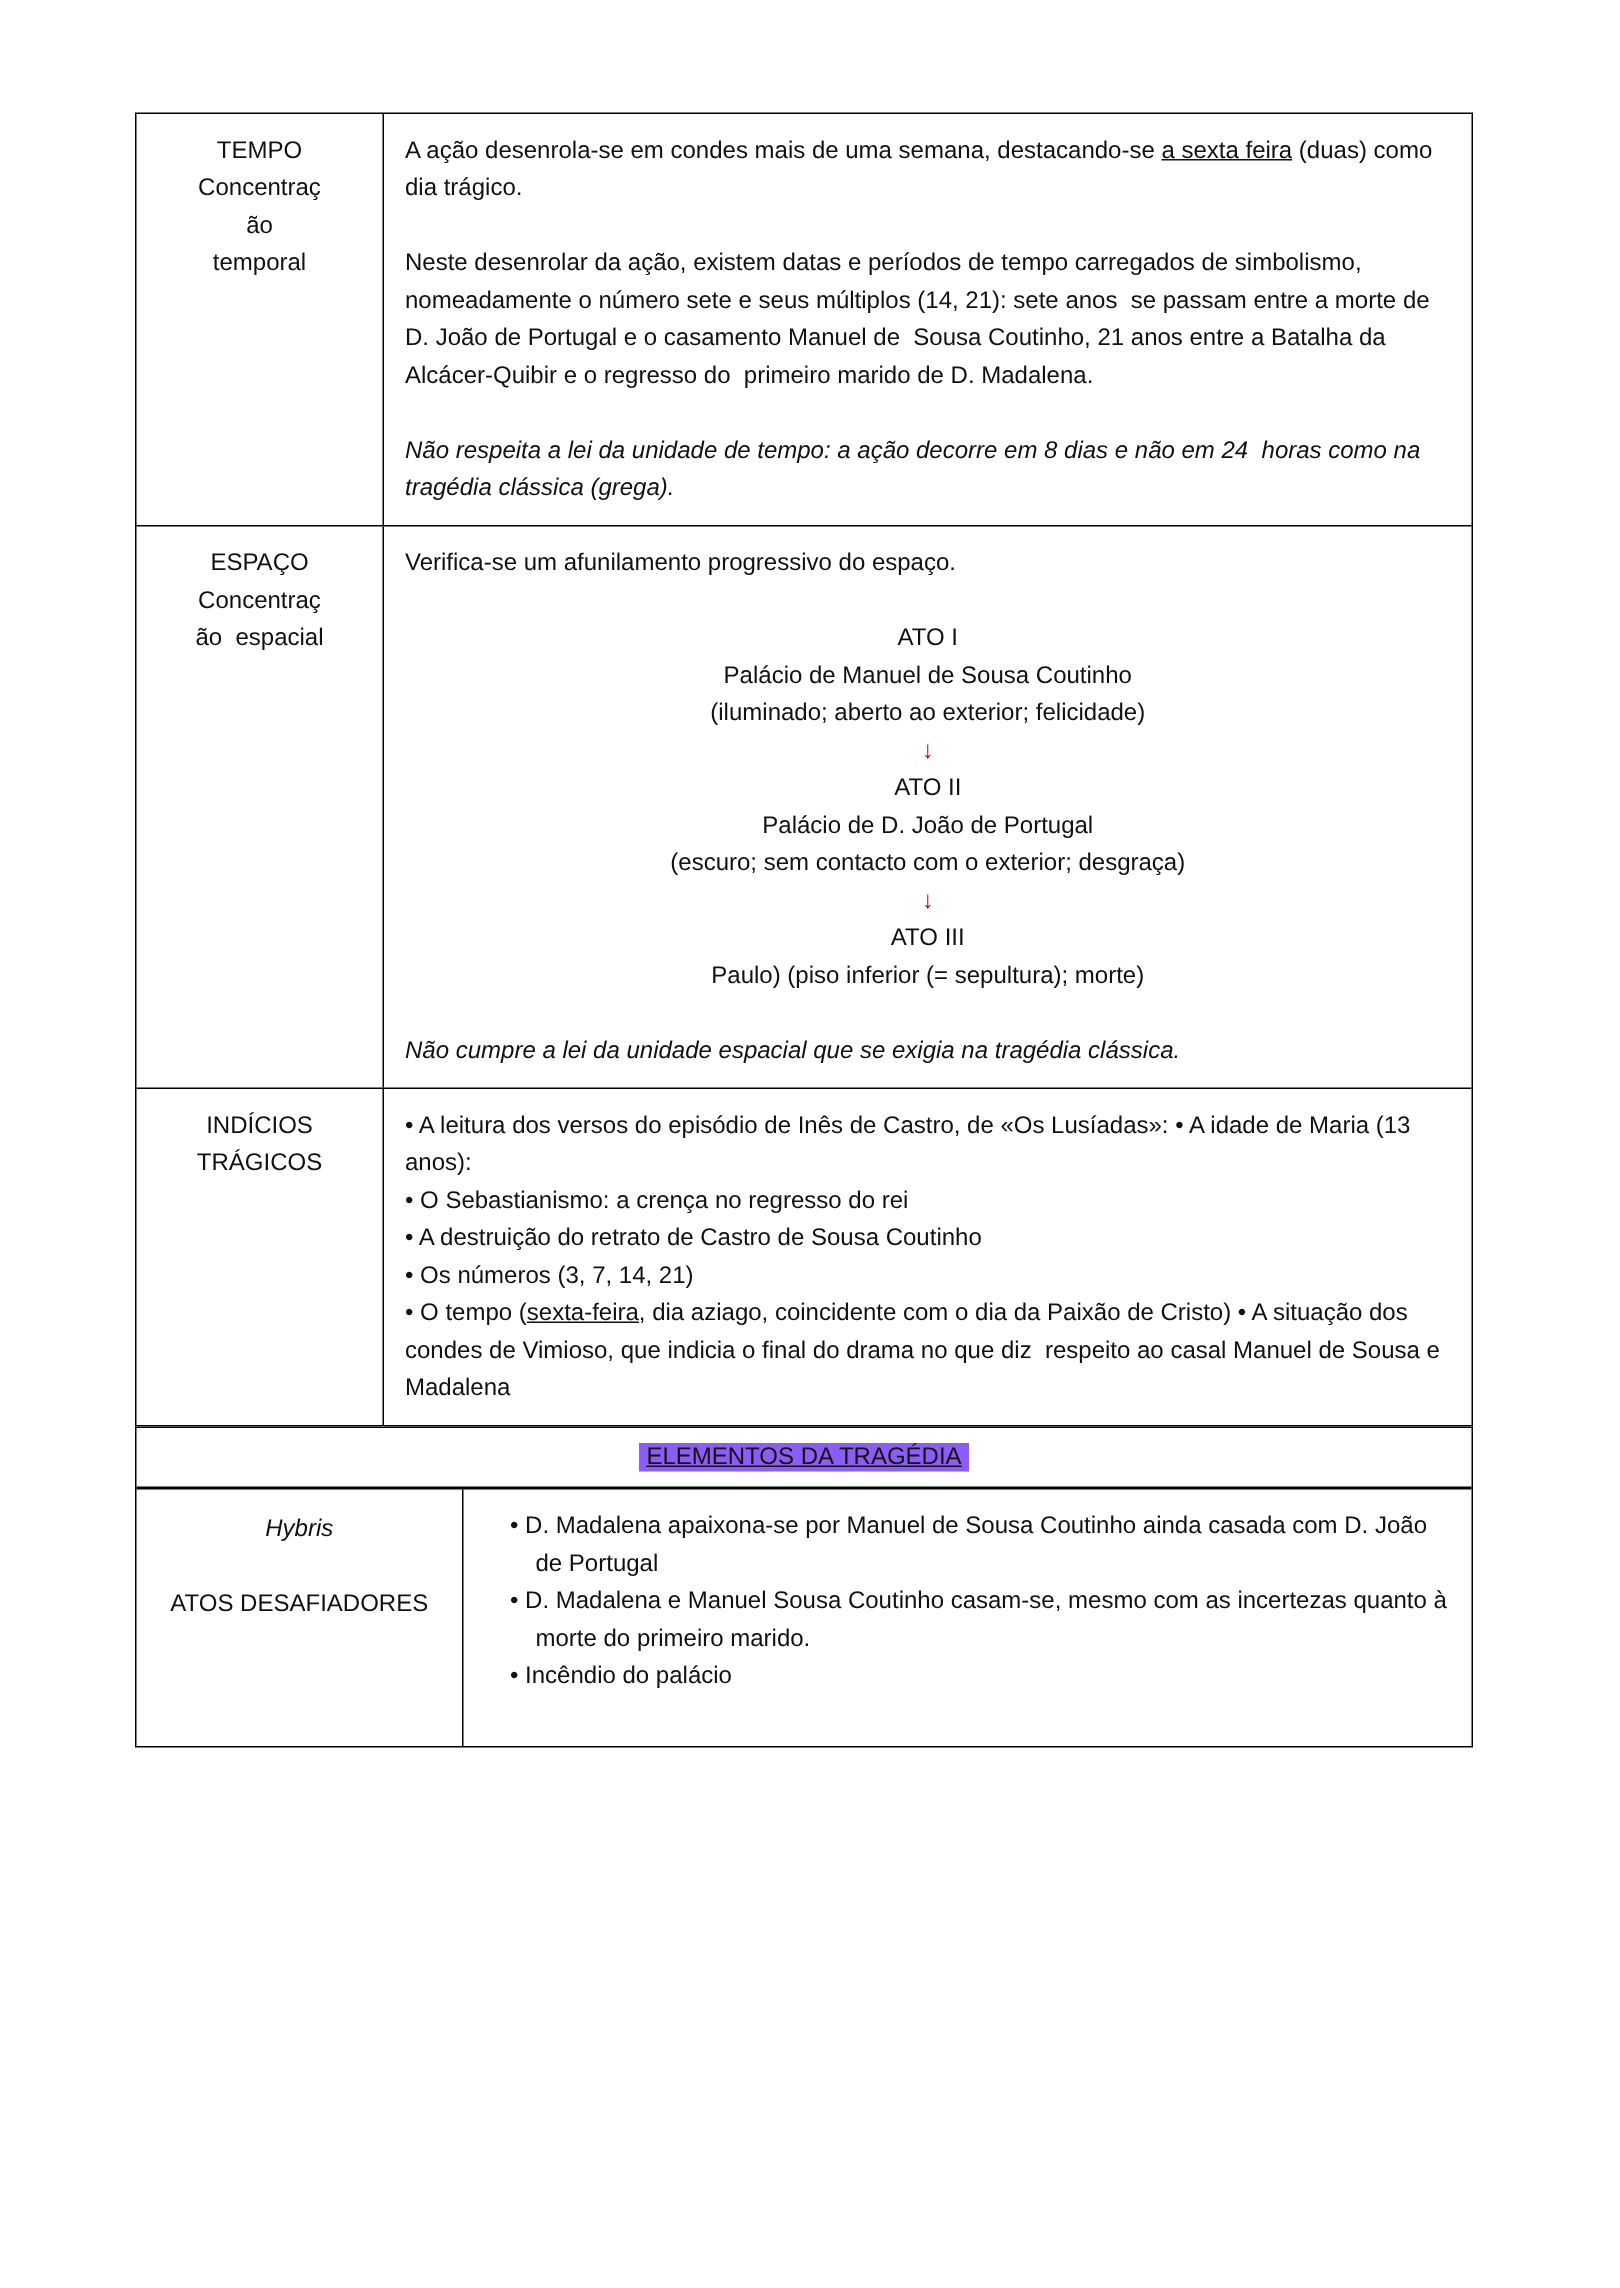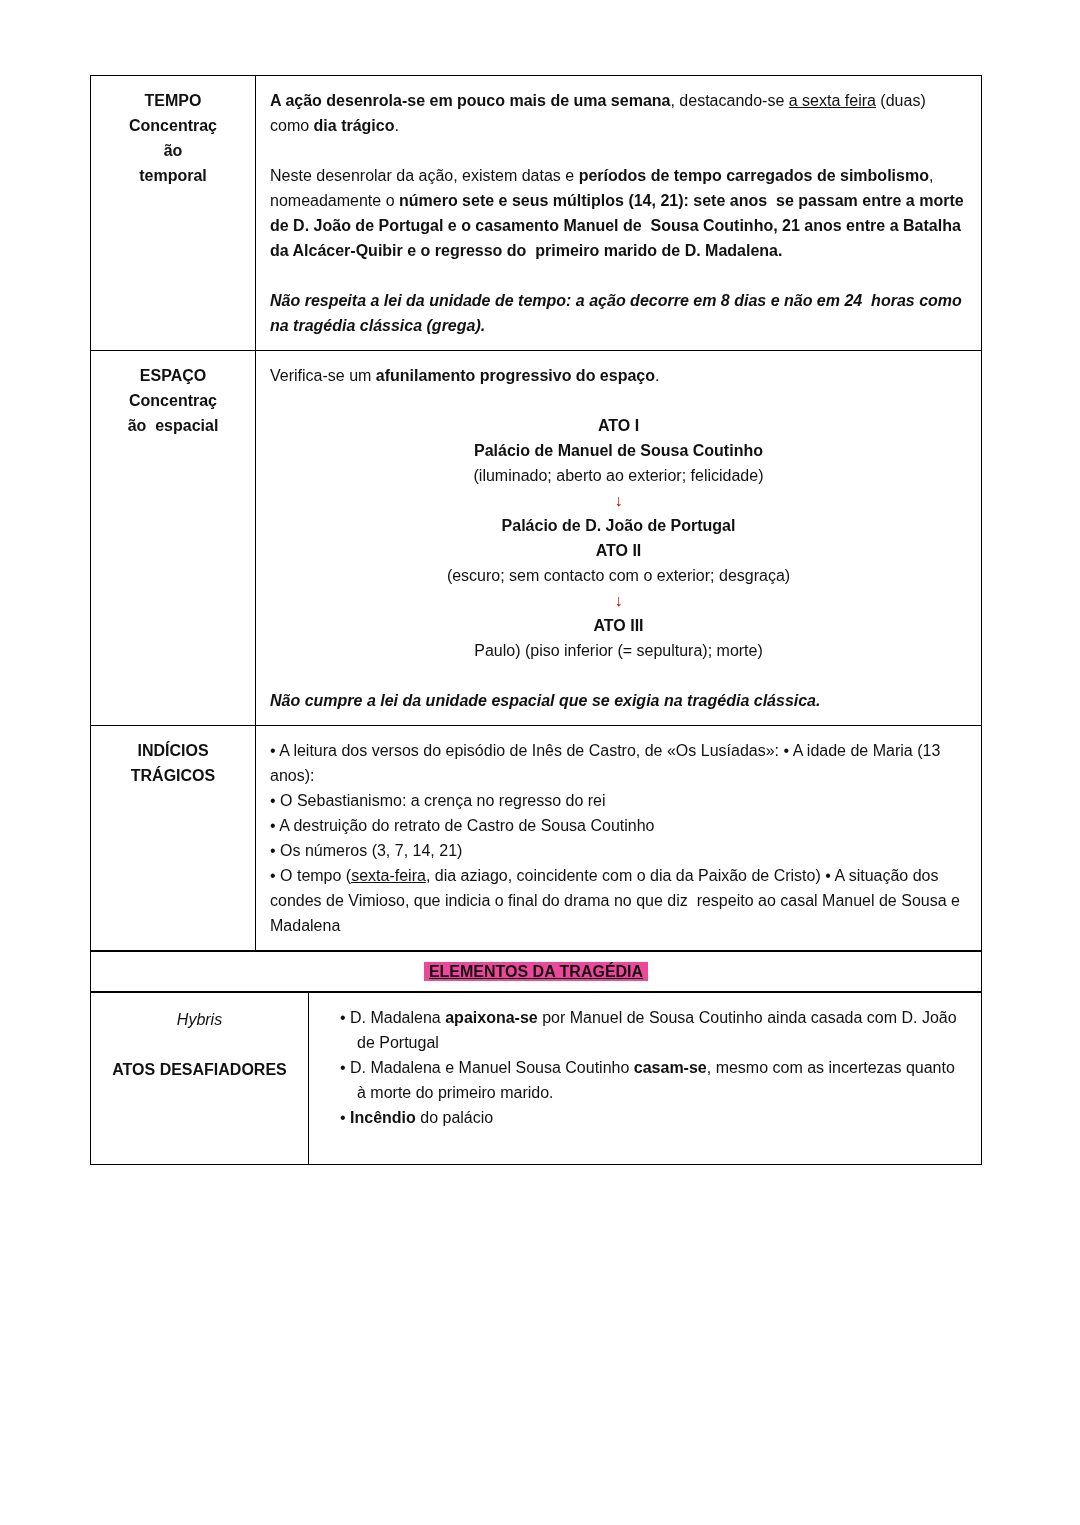--- a/index.html
+++ b/index.html
@@ -15,66 +15,66 @@
   .trow:first-child{border-top:none;}
   .cell-left{
     width:165px;flex:0 0 165px;border-right:1px solid #000;
     padding:12px 6px;text-align:center;box-sizing:border-box;
   }
   .cell-right{flex:1;padding:12px 14px;box-sizing:border-box;}
   .line{white-space:pre-wrap;min-height:25px;}
   .line.center{text-align:center;}
   .line.gap{height:25px;}
   .line.hang{padding-left:34px;text-indent:-17px;}
-  .b{font-weight:700;}
+  .b{font-weight:400;}
   .i{font-style:italic;}
   .u{text-decoration:underline;margin-top:20px;}
   .red{color:#c00000;}
-  .hl{background:#ec4899;padding:1px 5px;}
+  .hl{background:#8b5cf6;padding:1px 5px;}
   .page-num{text-align:right;margin:48px 0 6px 0;padding-right:2px;}
   .tbl2-header{border-bottom:1px solid #000;padding:7px 10px;}
   .tbl2 .cell-left{width:218px;flex:0 0 218px;padding-top:14px;padding-bottom:14px;}
   .tbl2 .cell-right{padding-bottom:34px;}
 </style>
 </head>
 <body>
 
 <div class="content">
 
   <div class="tbl">
     <div class="trow">
       <div class="cell-left">
           <div class="line"><span class="b">TEMPO</span></div>
           <div class="line"><span class="b">Concentraç</span></div>
           <div class="line"><span class="b">ão</span></div>
           <div class="line"><span class="b">temporal</span></div>
         </div>
       <div class="cell-right">
-          <div class="line"><span class="b">A ação desenrola-se em pouco mais de uma semana</span><span>, destacando-se </span><span class="u">a sexta feira</span><span> (duas) como </span><span class="b">dia trágico</span><span>.</span></div>
+          <div class="line"><span class="b">A ação desenrola-se em condes mais de uma semana</span><span>, destacando-se </span><span class="u">a sexta feira</span><span> (duas) como </span><span class="b">dia trágico</span><span>.</span></div>
           <div class="line gap"></div>
           <div class="line"><span>Neste desenrolar da ação, existem datas e </span><span class="b">períodos de tempo carregados de simbolismo</span><span>, nomeadamente o </span><span class="b">número sete e seus múltiplos (14, 21): sete anos  se passam entre a morte de D. João de Portugal e o casamento Manuel de  Sousa Coutinho, 21 anos entre a Batalha da Alcácer-Quibir e o regresso do  primeiro marido de D. Madalena.</span></div>
           <div class="line gap"></div>
           <div class="line"><span class="b i">Não respeita a lei da unidade de tempo: a ação decorre em 8 dias e não em 24  horas como na tragédia clássica (grega).</span></div>
         </div>
     </div>
     <div class="trow">
       <div class="cell-left">
           <div class="line"><span class="b">ESPAÇO</span></div>
           <div class="line"><span class="b">Concentraç</span></div>
           <div class="line"><span class="b">ão  espacial</span></div>
         </div>
       <div class="cell-right">
           <div class="line"><span>Verifica-se um </span><span class="b">afunilamento progressivo do espaço</span><span>.</span></div>
           <div class="line gap"></div>
           <div class="line center"><span class="b">ATO I</span></div>
           <div class="line center"><span class="b">Palácio de Manuel de Sousa Coutinho</span></div>
           <div class="line center"><span>(iluminado; aberto ao exterior; felicidade)</span></div>
           <div class="line center"><span class="red">↓</span></div>
+          <div class="line center"><span class="b">ATO II</span></div>
           <div class="line center"><span class="b">Palácio de D. João de Portugal</span></div>
-          <div class="line center"><span class="b">ATO II</span></div>
           <div class="line center"><span>(escuro; sem contacto com o exterior; desgraça)</span></div>
           <div class="line center"><span class="red">↓</span></div>
           <div class="line center"><span class="b">ATO III</span></div>
           <div class="line center"><span>Paulo) (piso inferior (= sepultura); morte)</span></div>
           <div class="line gap"></div>
           <div class="line"><span class="b i">Não cumpre a lei da unidade espacial que se exigia na tragédia clássica.</span></div>
         </div>
     </div>
     <div class="trow">
       <div class="cell-left">

